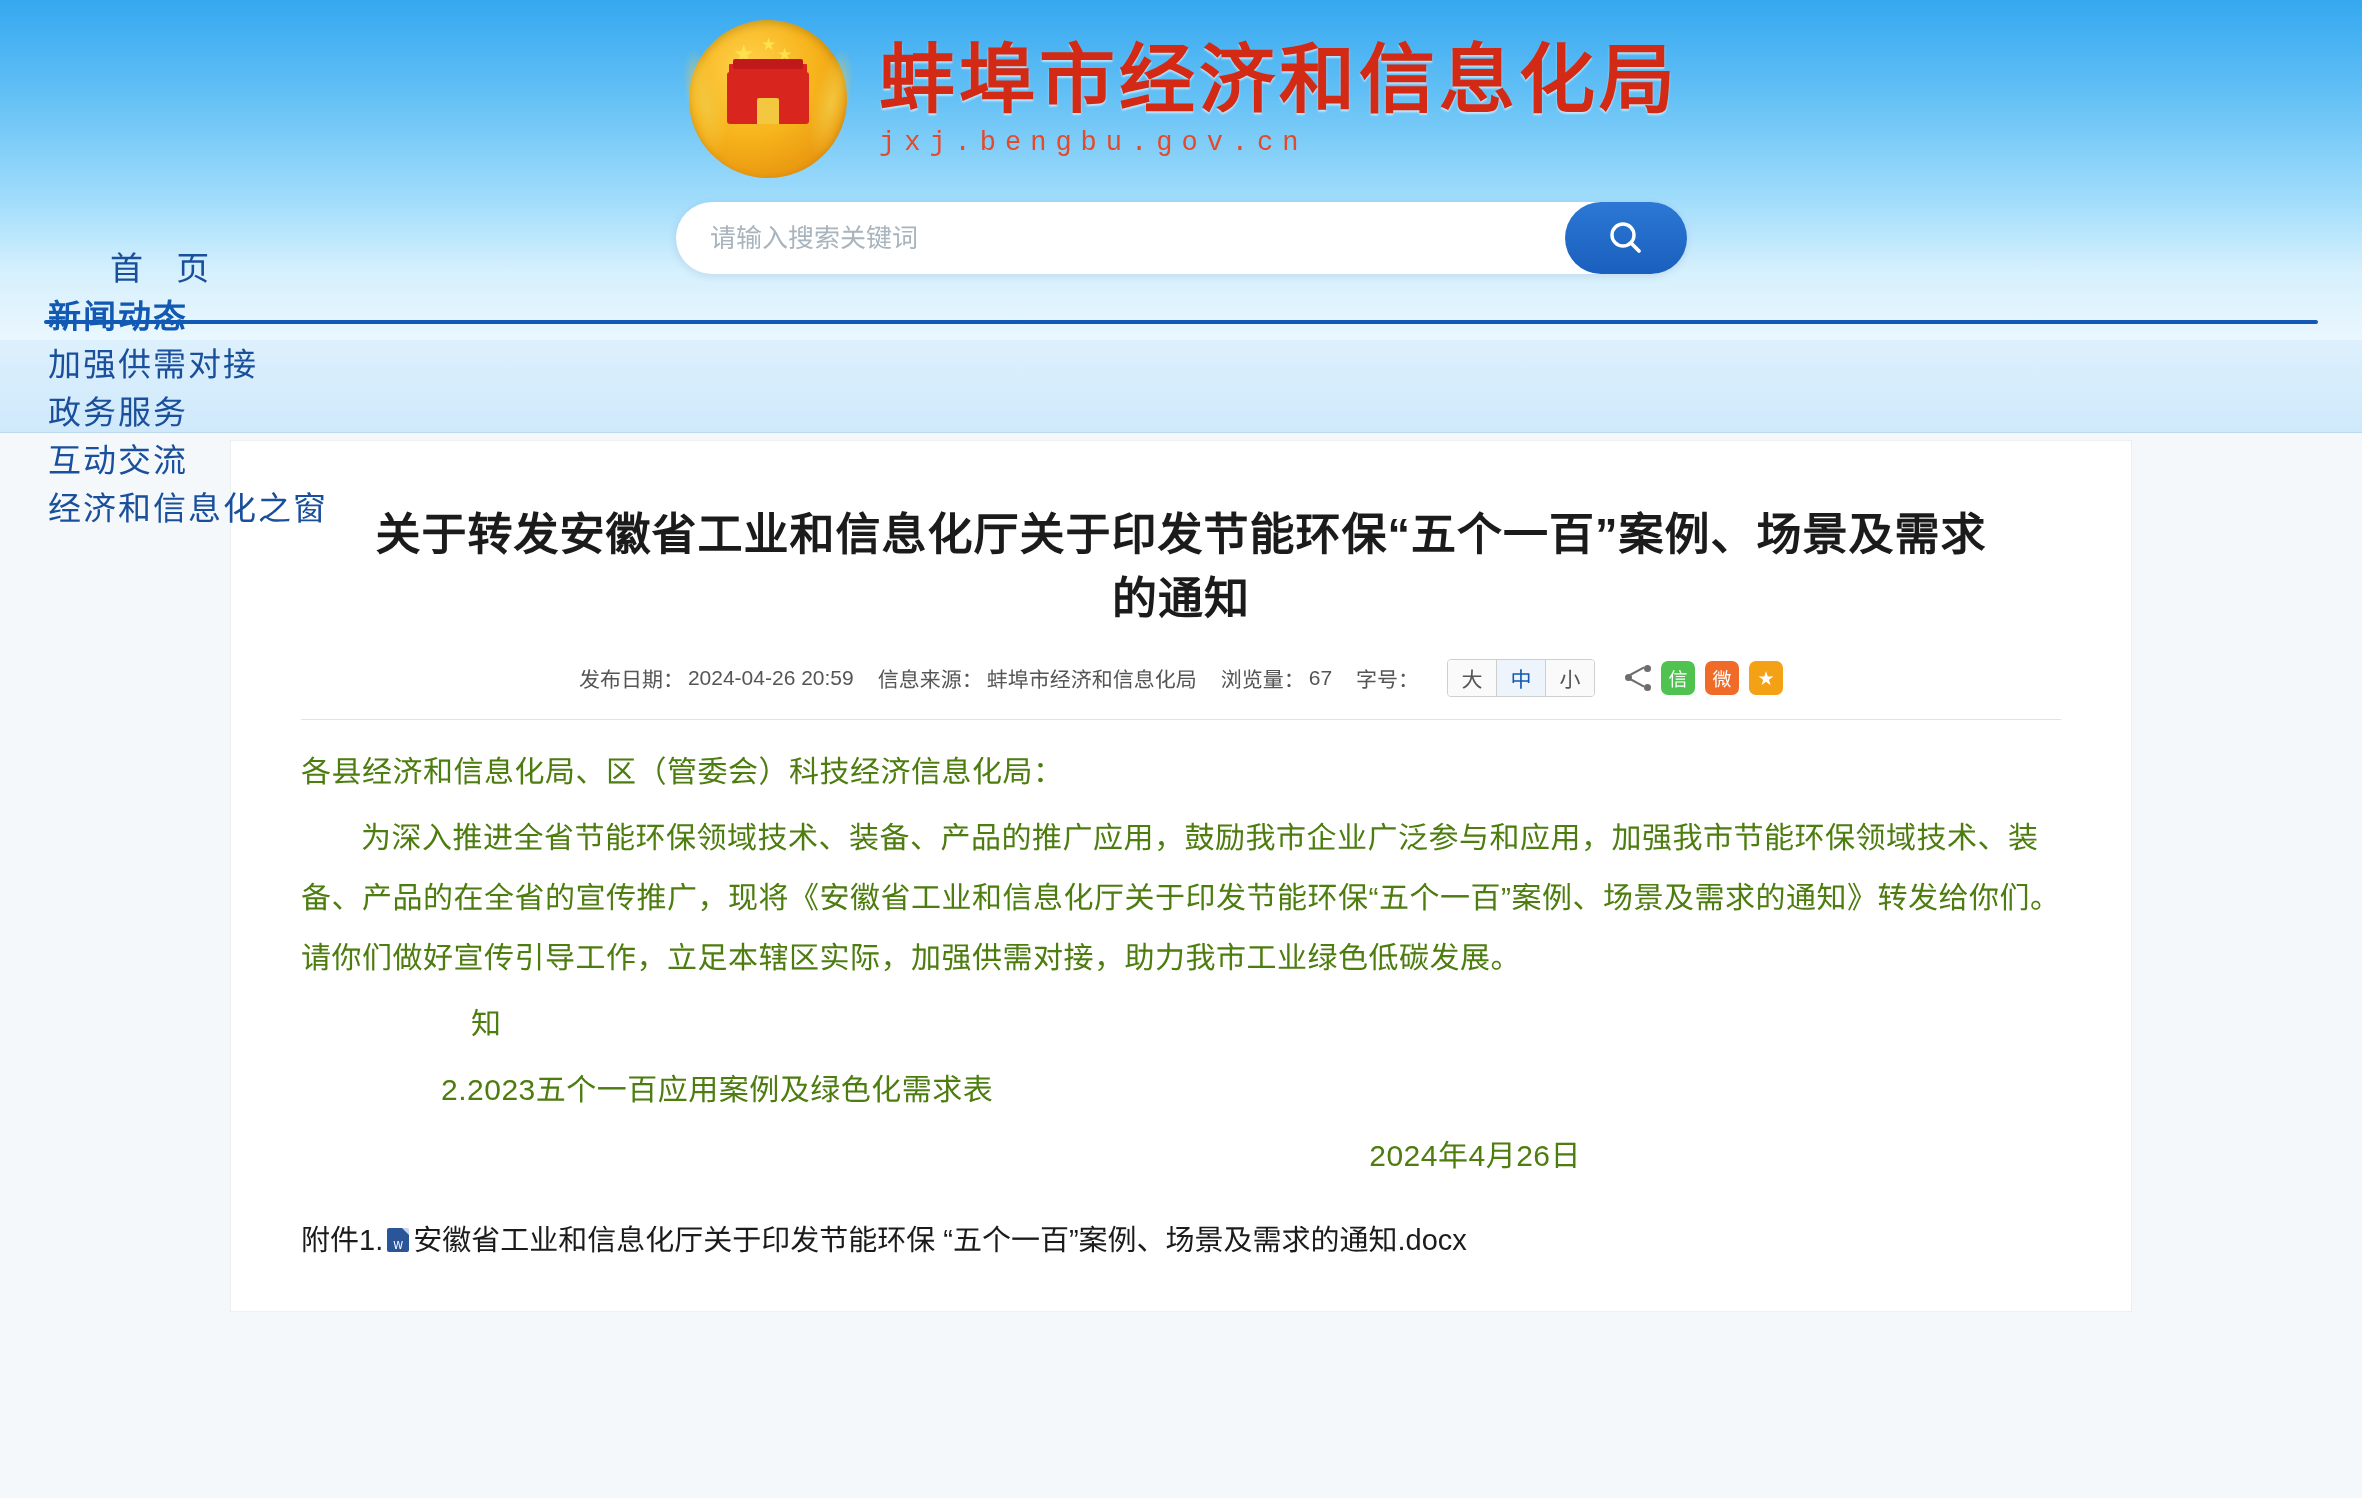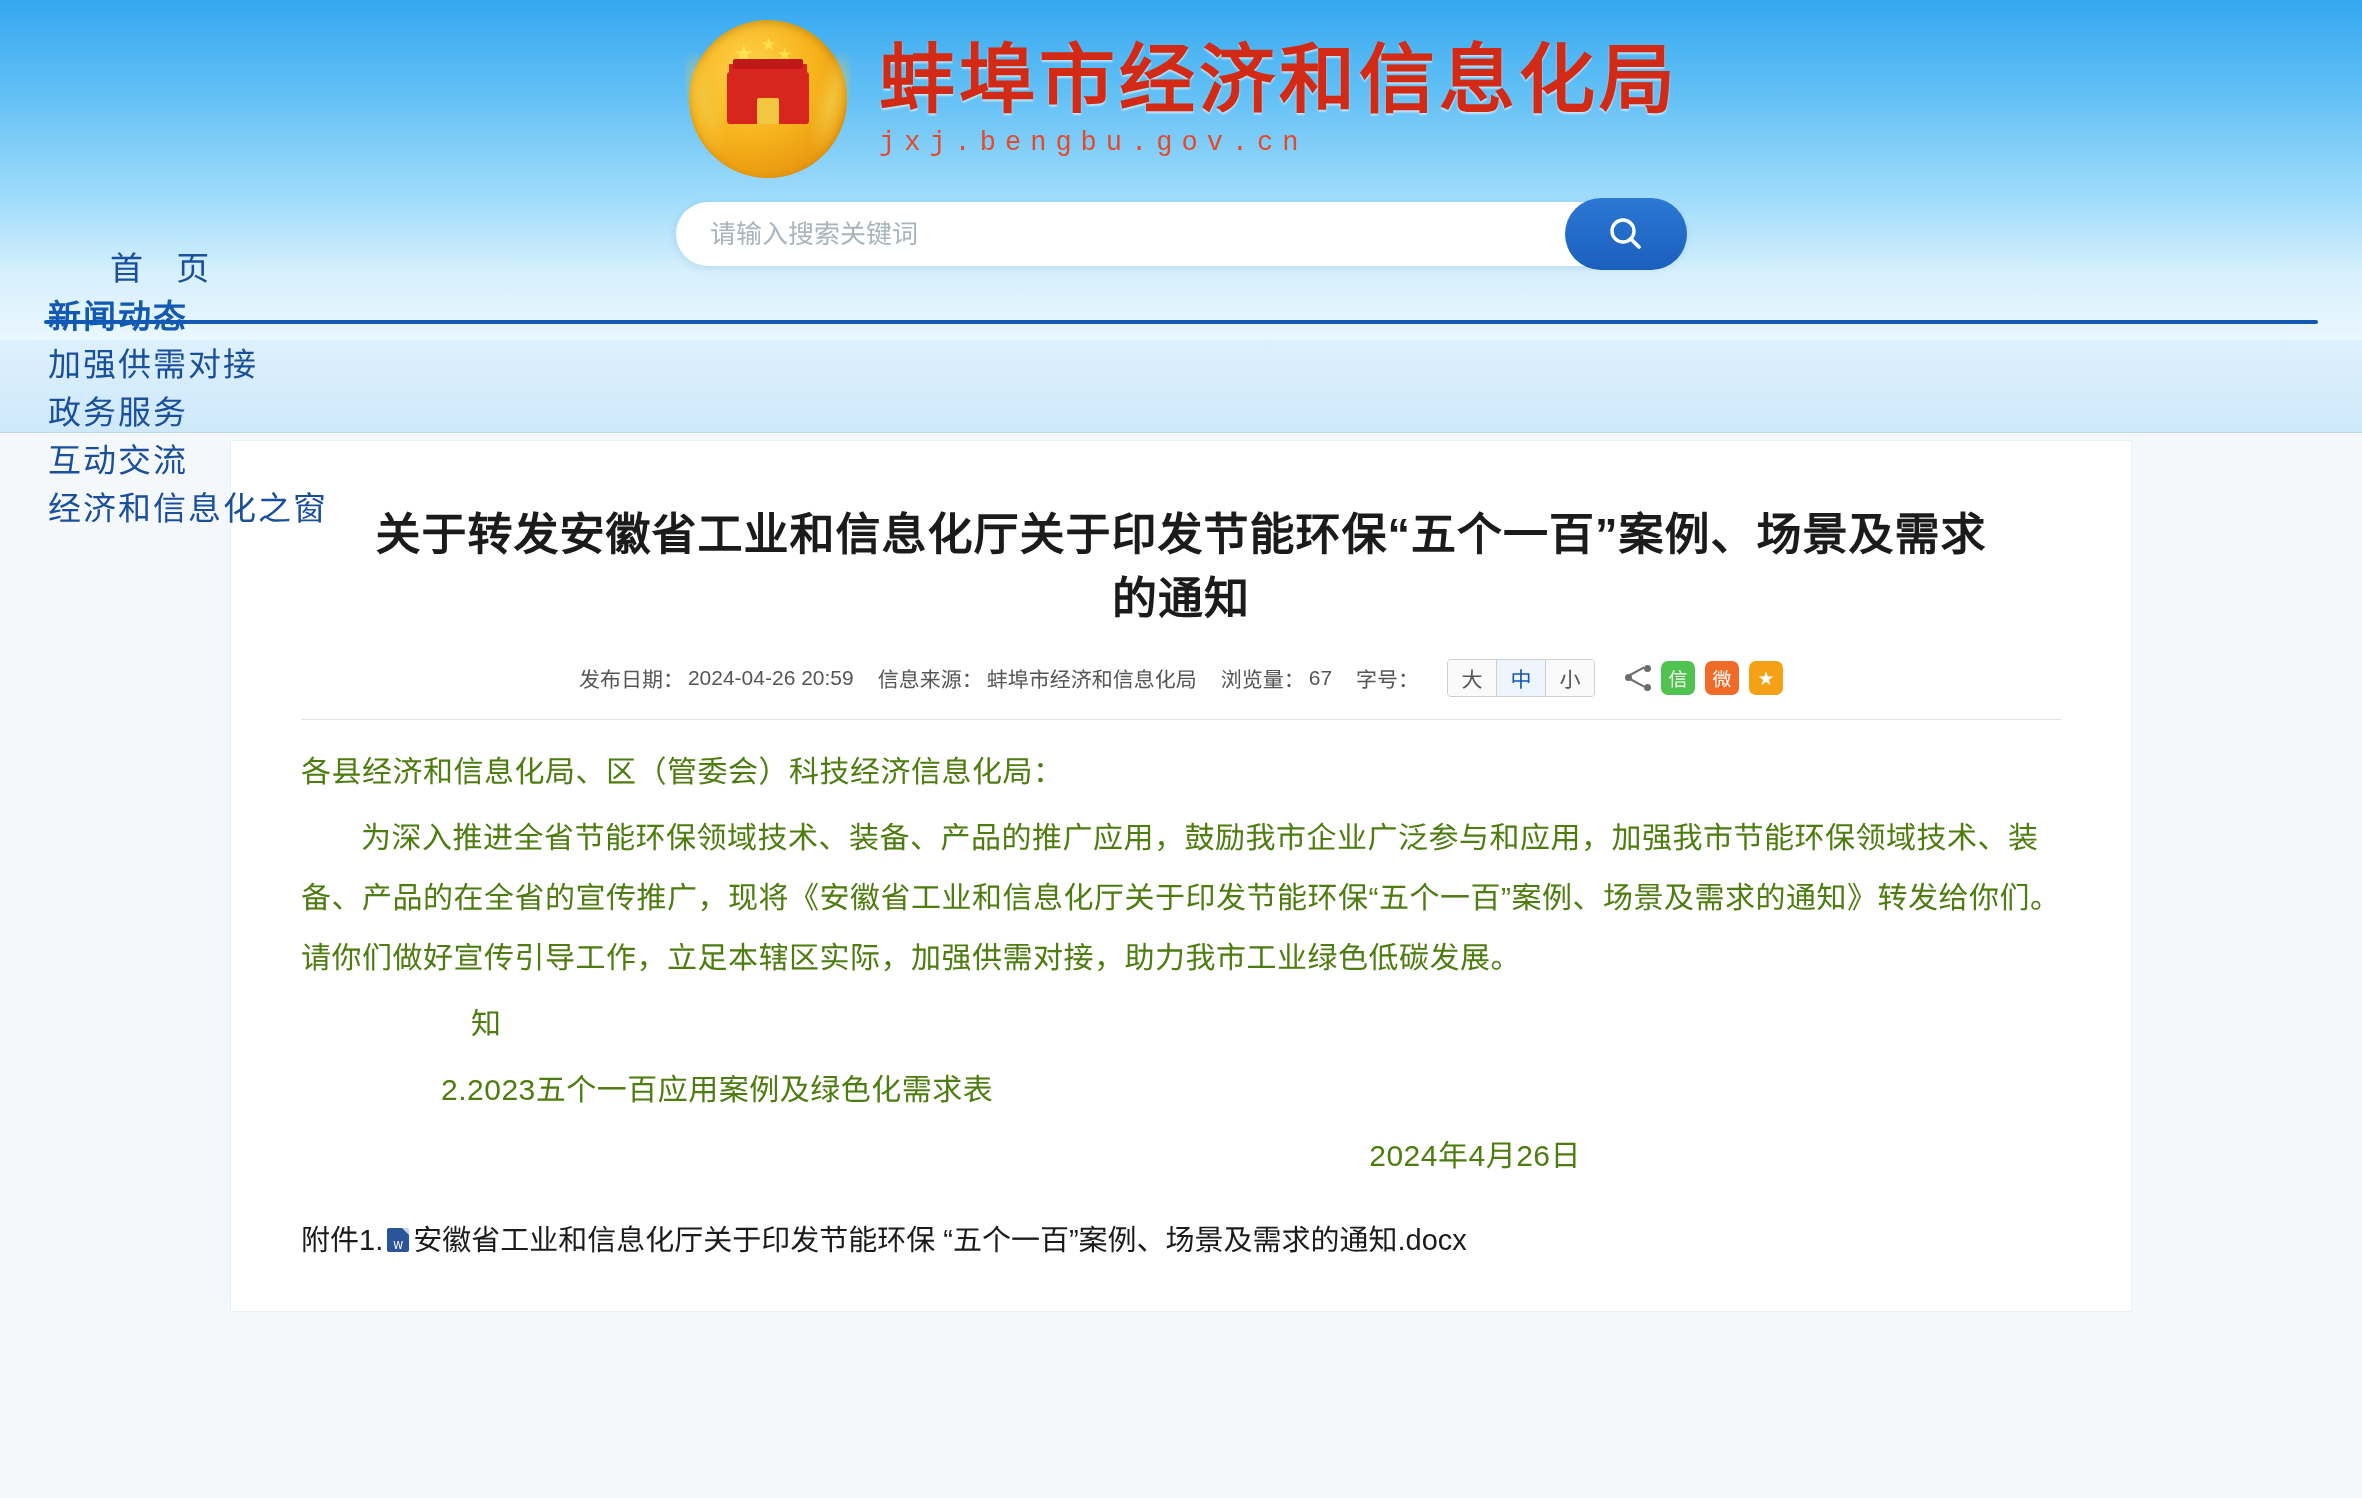--- a/index.html
+++ b/index.html
@@ -119,21 +119,21 @@
 
   
   .search-row {
     margin-top: 18px;
     display: flex;
     justify-content: center;
   }
   .search-box {
     position: relative;
     width: 1010px;
-    height: 64px;
+    height: 72px;
     background: #fff;
     border-radius: 36px;
     box-shadow: 0 2px 8px rgba(0, 60, 120, .12);
     display: flex;
     align-items: center;
   }
   .search-input {
     flex: 1;
     height: 70px;
     border: 0;

